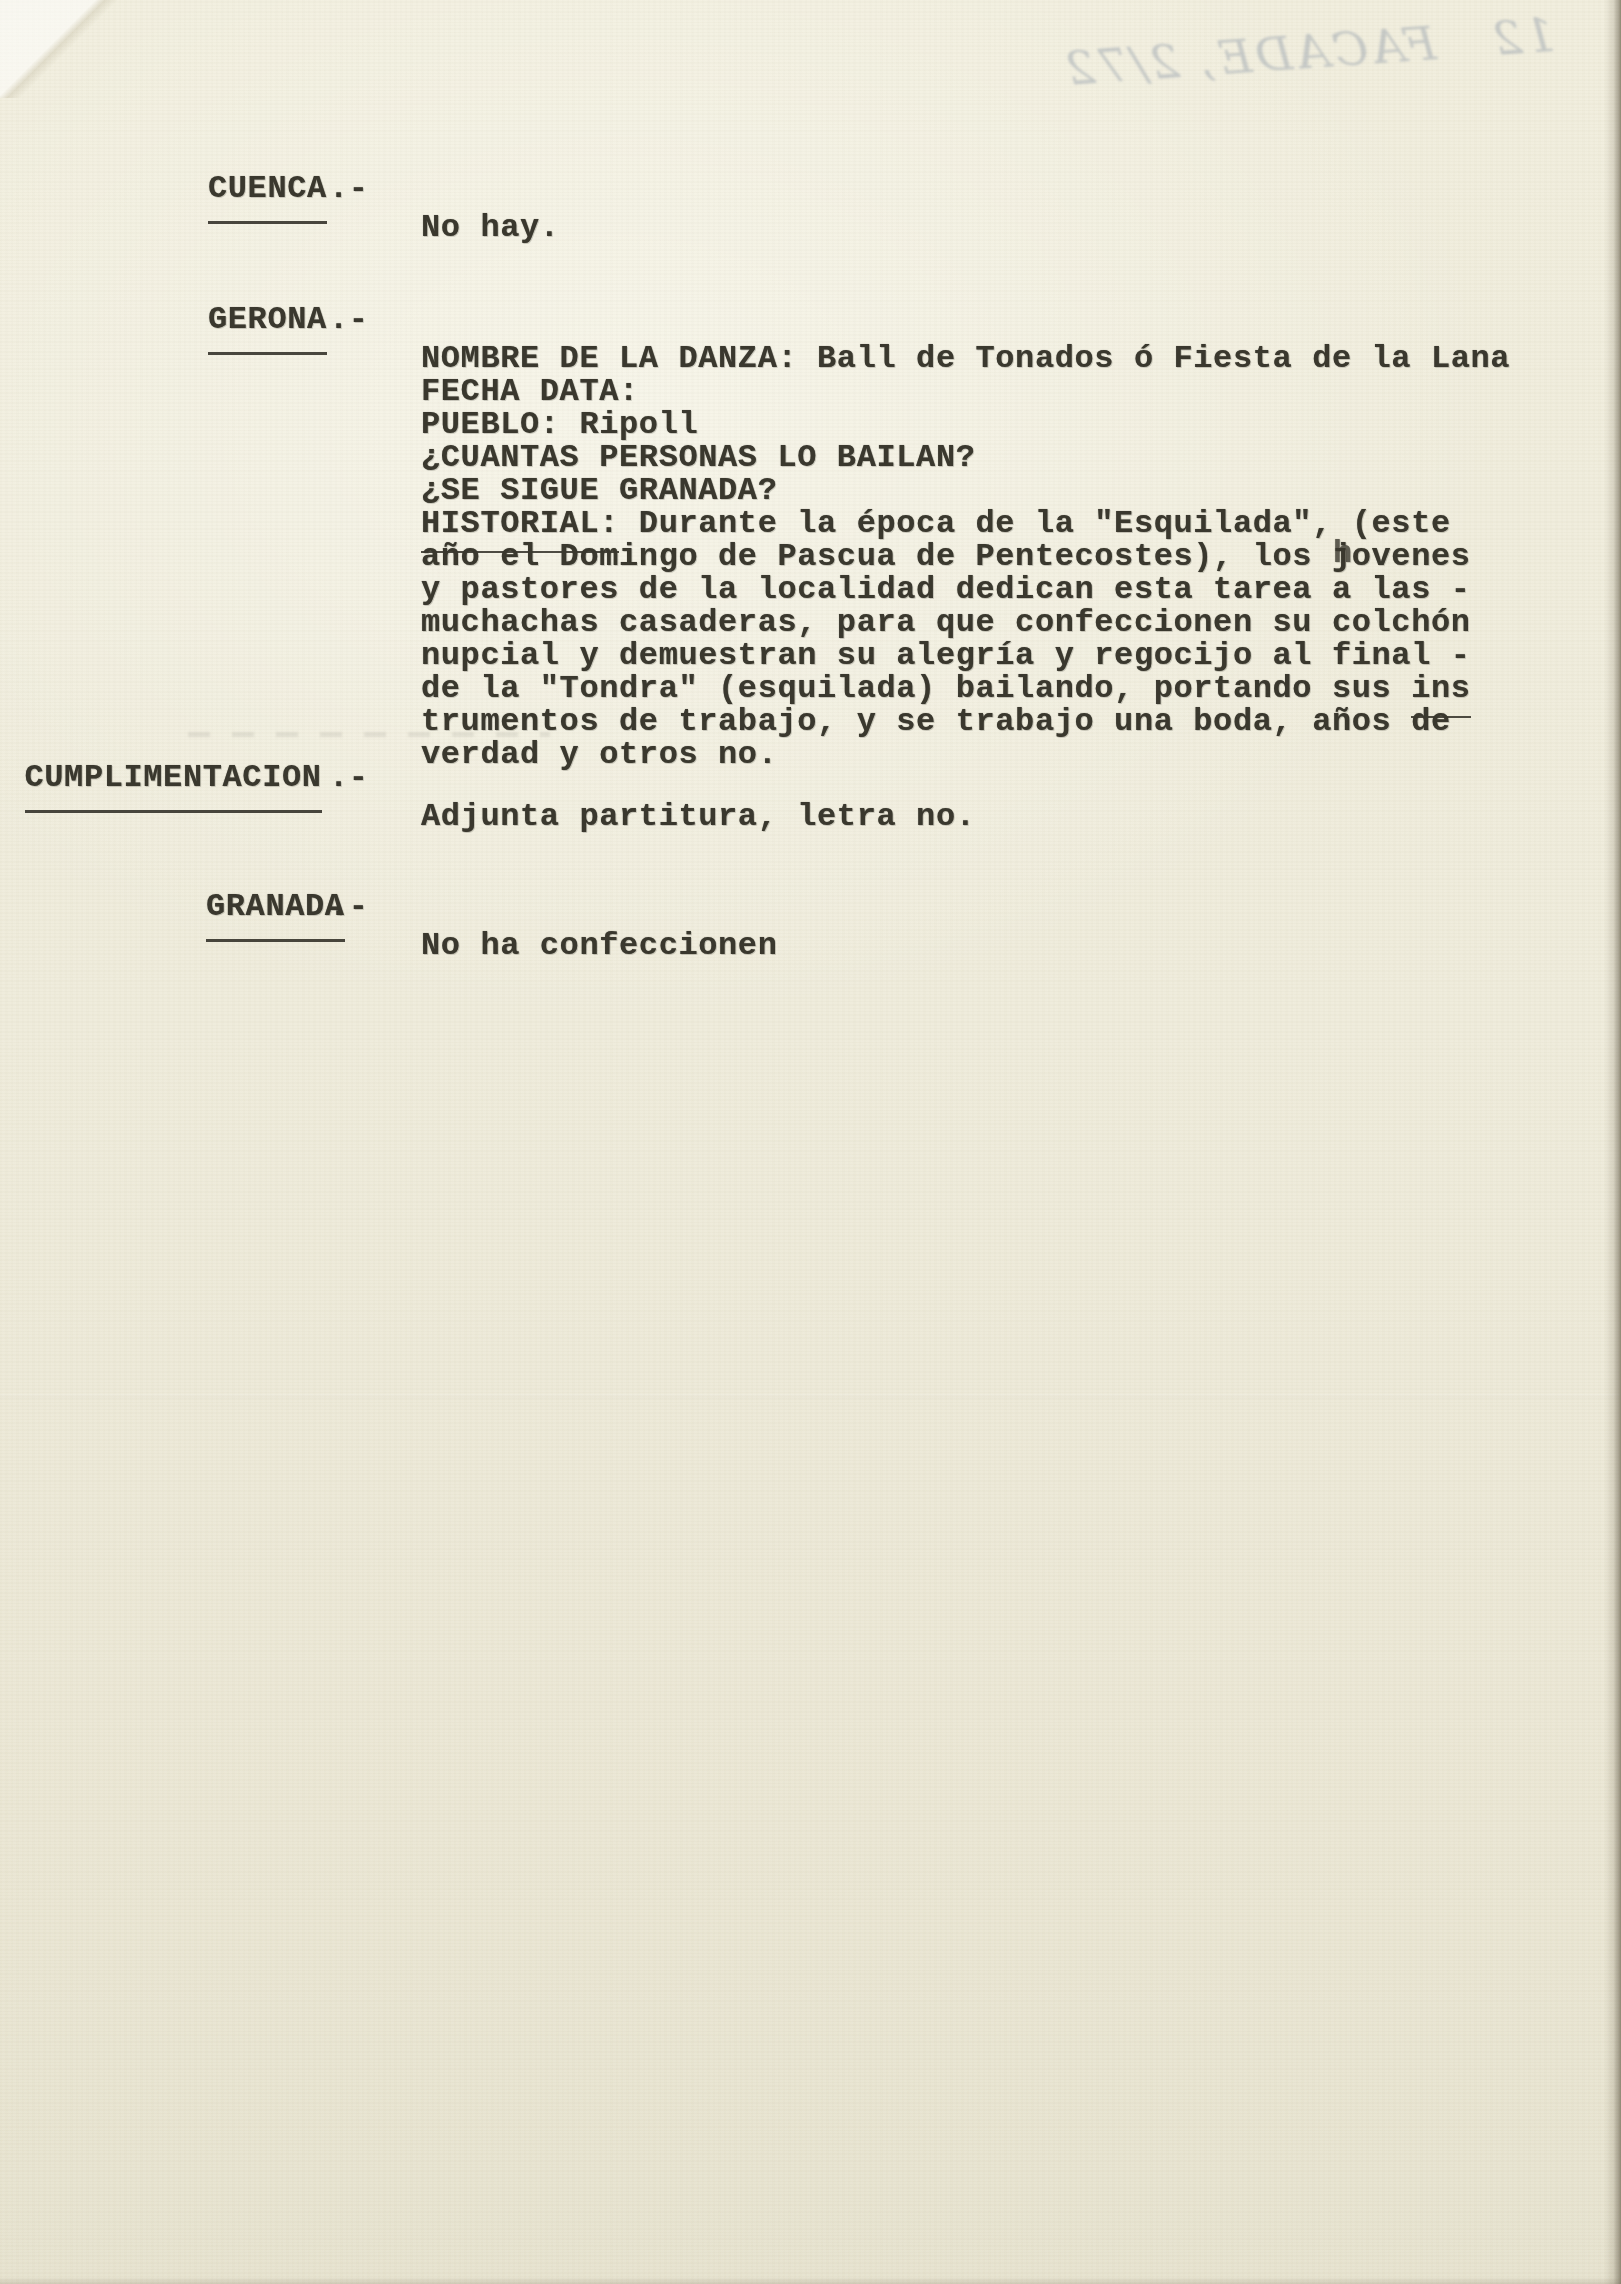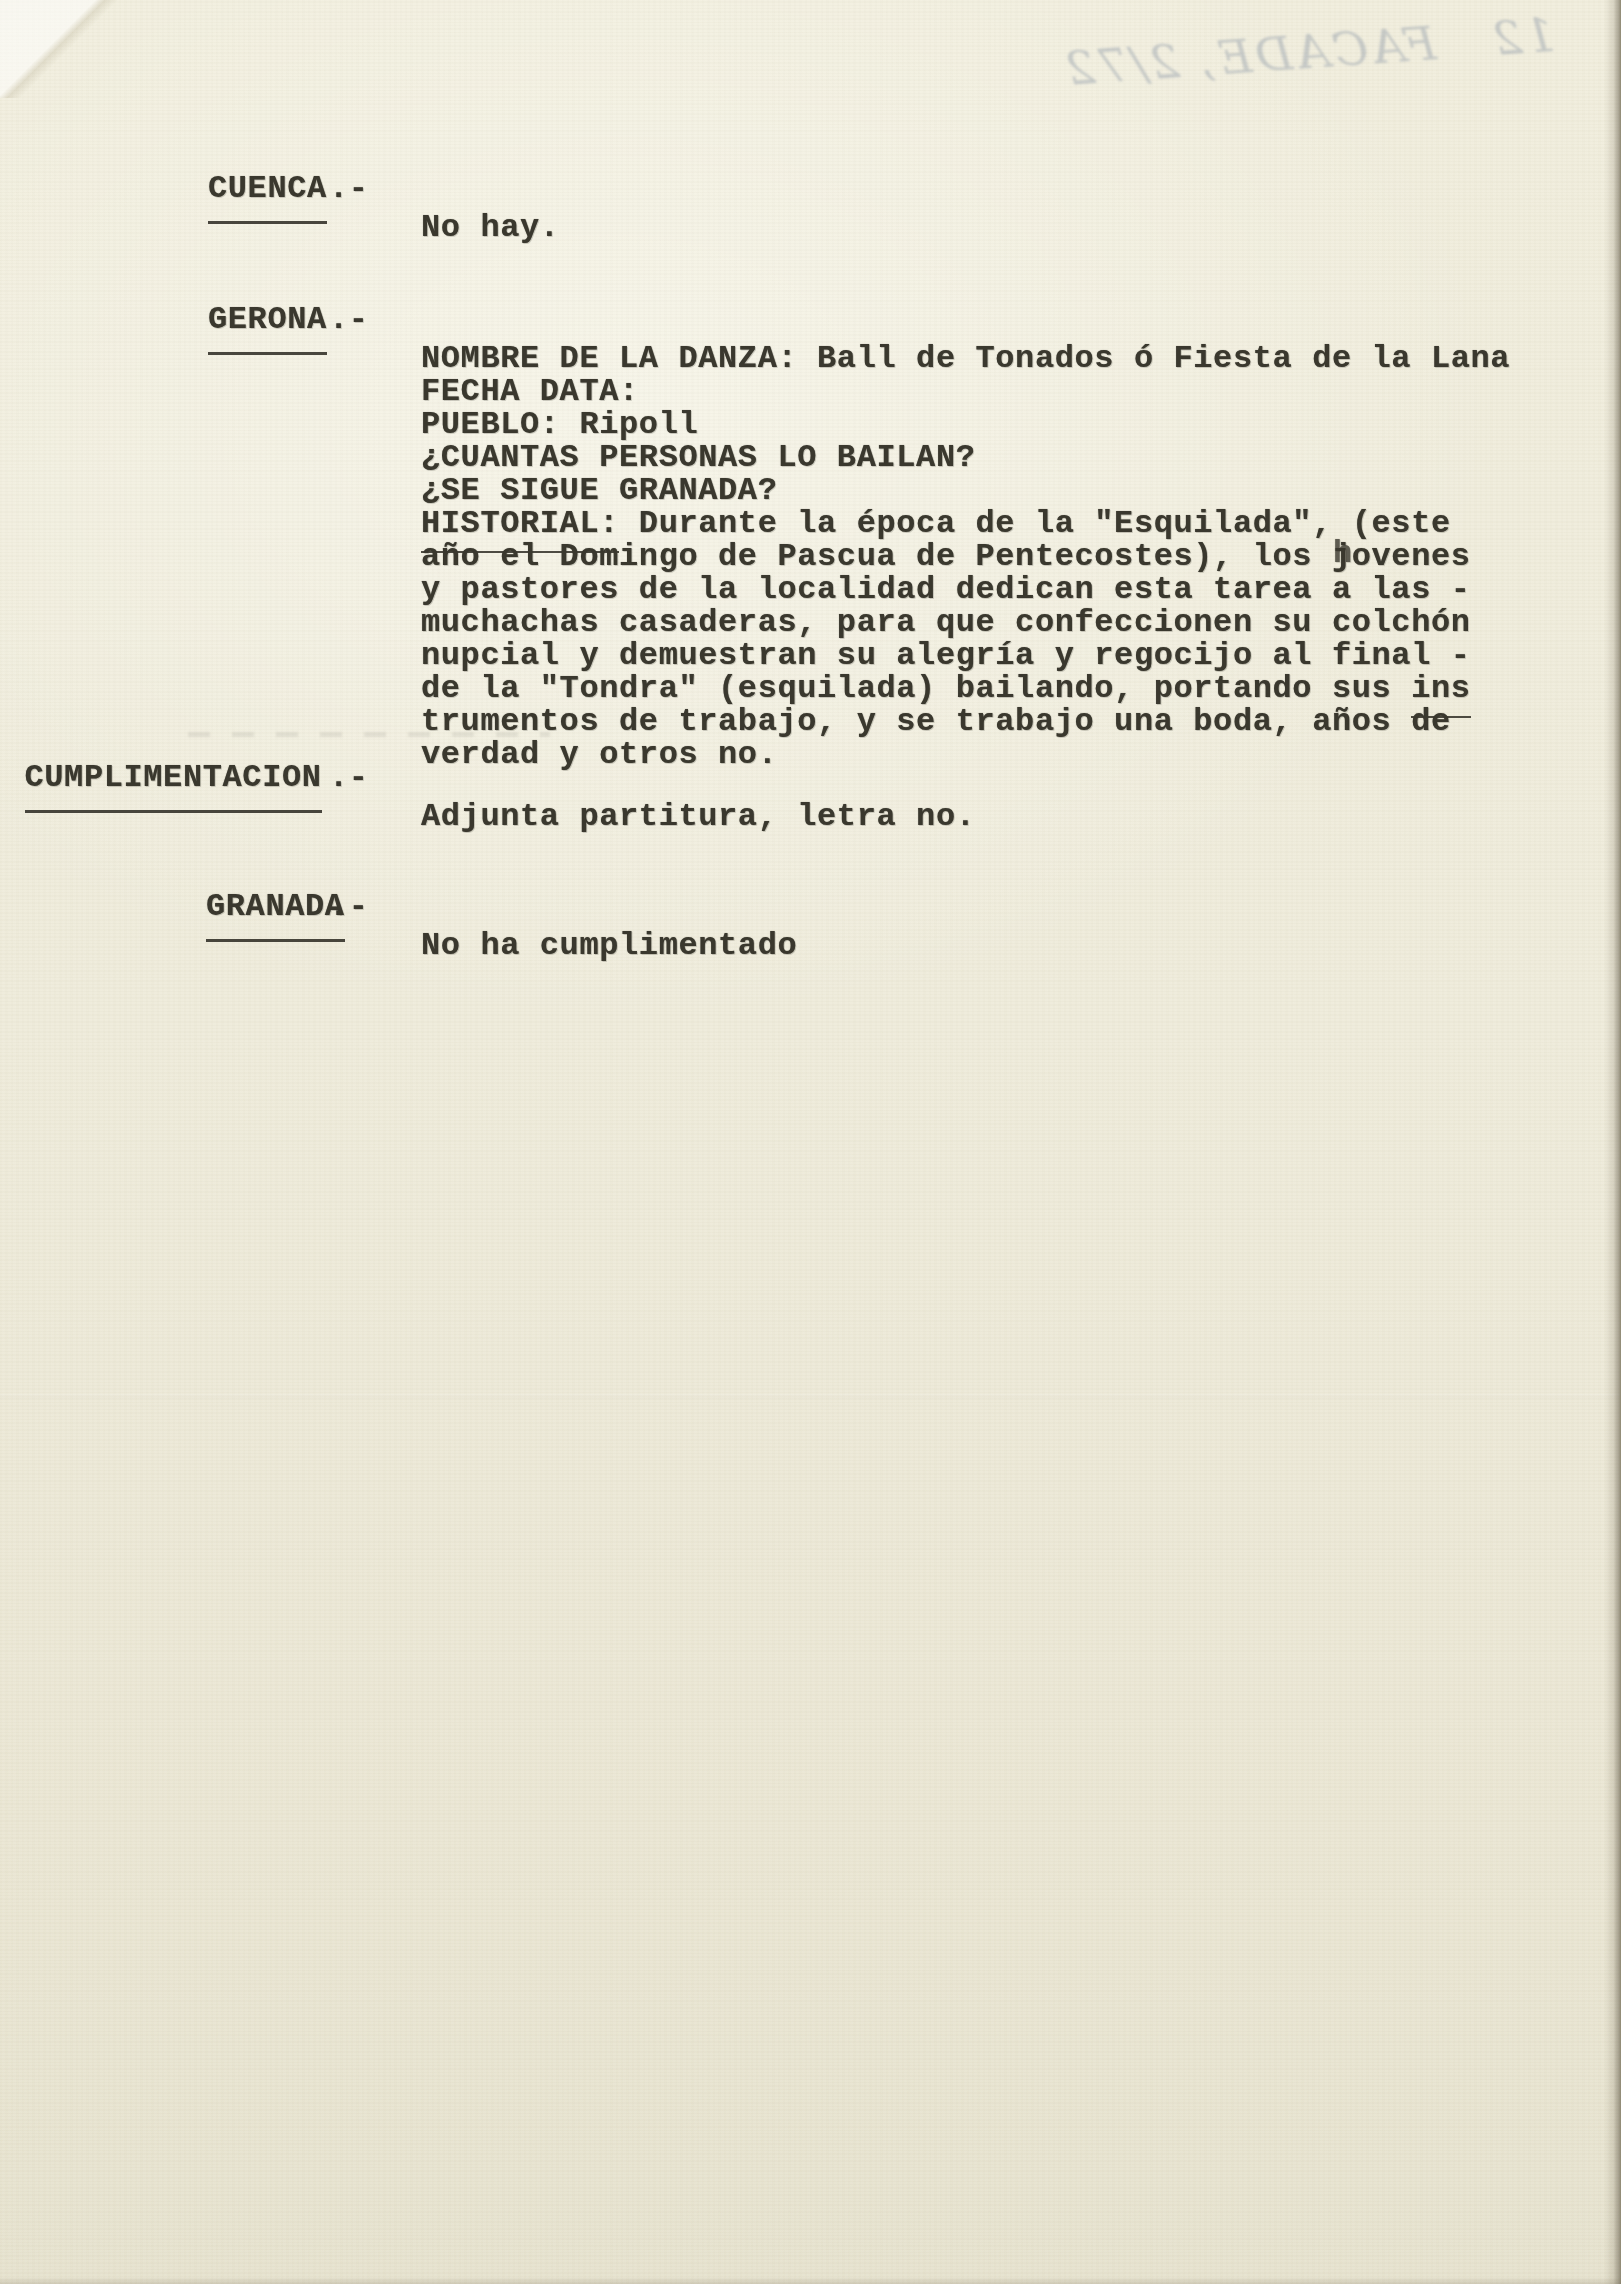--- a/index.html
+++ b/index.html
@@ -133,20 +133,20 @@
         <span class="label tw">CUMPLIMENTACION</span>
         <span class="sep tw">.-</span>
         <div class="content">
           <div class="line tw"><span class="seg">Adjunta partitura, letra no.</span></div>
         </div>
       </div>
       <div class="section section-granada">
         <span class="label tw">GRANADA</span>
         <span class="sep tw">.-</span>
         <div class="content">
-          <div class="line tw"><span class="seg">No ha cumplimentado</span></div>
+          <div class="line tw"><span class="seg">No ha confeccionen</span></div>
         </div>
       </div>
     </div>
   <div class="edge-right"></div>
   <div class="edge-bottom"></div>
 </div>
 
 
 </body></html>

